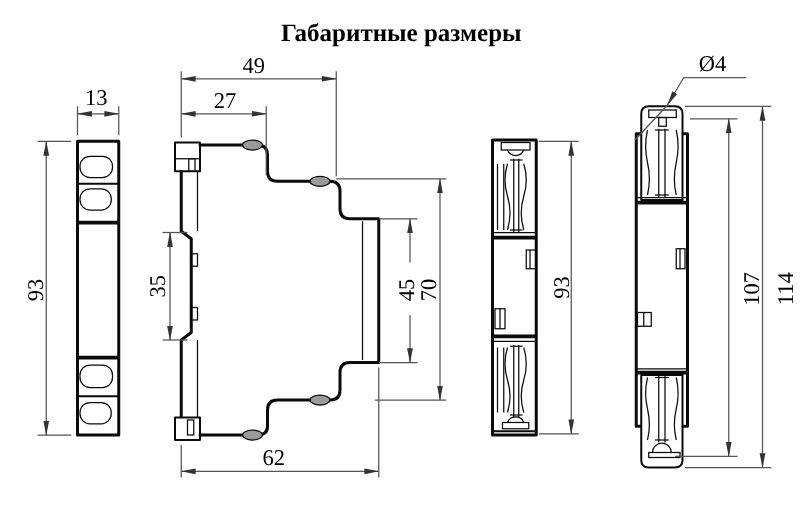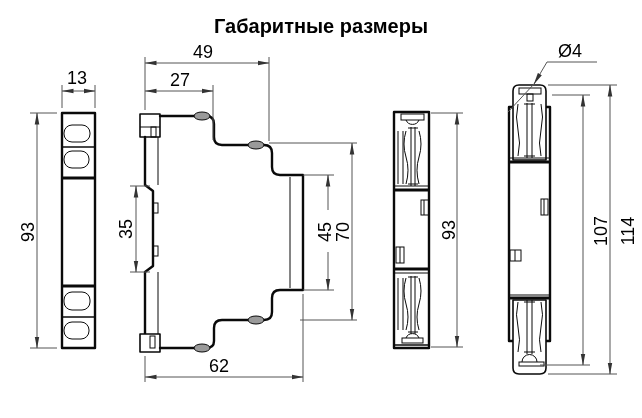--- a/index.html
+++ b/index.html
@@ -1,17 +1,17 @@
 <!DOCTYPE html>
 <html><head>
 <meta charset="utf-8">
 <style>
   html,body{margin:0;padding:0;background:#fff;}
   .stage{position:relative;width:642px;height:418px;background:#fff;overflow:hidden;
-         font-family:Liberation Sans, sans-serif;}
+         font-family:Liberation Serif, serif;}
   svg{position:absolute;left:0;top:0;}
   .outline{stroke:#0a0a0a;stroke-width:2.4;fill:none;stroke-linejoin:round;stroke-linecap:round;}
   .outlinef{stroke:#0a0a0a;stroke-width:2.4;fill:#fff;stroke-linejoin:round;}
   .med{stroke:#0a0a0a;stroke-width:1.6;fill:none;stroke-linejoin:round;}
   .medf{stroke:#0a0a0a;stroke-width:1.6;fill:#fff;stroke-linejoin:round;}
   .thin{stroke:#0a0a0a;stroke-width:1;fill:none;}
   .thick{stroke:#0a0a0a;stroke-width:3;fill:none;}
   .dim{stroke:#555;stroke-width:1;fill:none;}
   .screw{fill:#9a9a9a;stroke:#0a0a0a;stroke-width:1;}
   .dimtxt{font-size:18px;fill:#000;}

